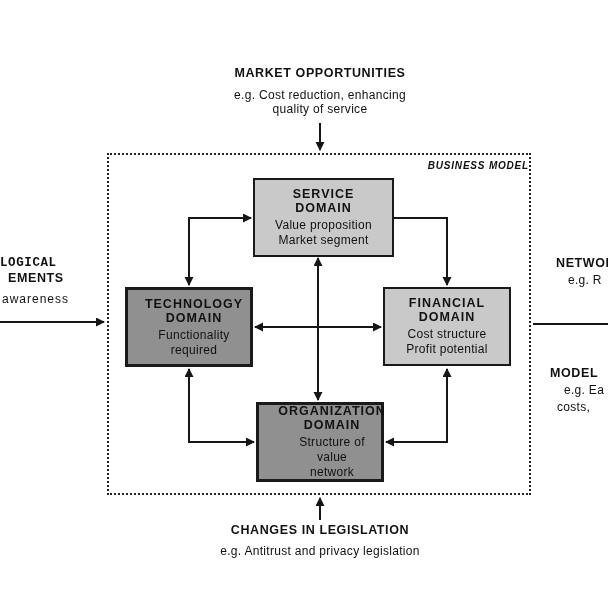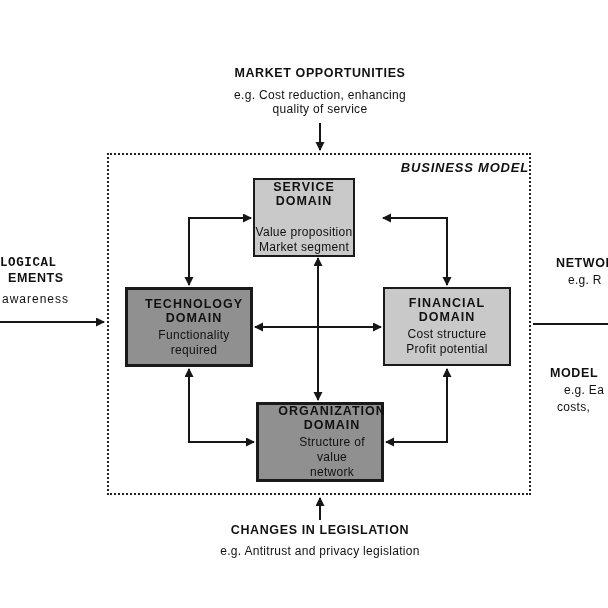--- a/index.html
+++ b/index.html
@@ -11,35 +11,35 @@
   svg.arrow-layer { position: absolute; left: 0; top: 0; }
   .conn { stroke: #161616; stroke-width: 2; fill: none; }
 
   
   .dotted-box {
     position: absolute; left: 107px; top: 153px; width: 424px; height: 342px;
     border: 2px dotted #222; box-sizing: border-box; background: transparent;
   }
   .bm-label {
     position: absolute; top: 160px; right: 79px;
-    font-size: 13px; font-weight: bold; font-style: italic; letter-spacing: 0.8px;
+    font-size: 10px; font-weight: bold; font-style: italic; letter-spacing: 0.8px;
     white-space: nowrap;
   }
 
   
   .dbox {
     position: absolute; box-sizing: border-box; text-align: center;
     display: flex; flex-direction: column; justify-content: center; align-items: center;
   }
   .dbox.light { background: #c9c9c9; border: 2px solid #1a1a1a; }
   .dbox.dark  { background: #909090; border: 3px solid #1a1a1a; }
   .dheading { font-weight: bold; font-size: 12.5px; letter-spacing: 1px; line-height: 14px; }
   .dbody    { font-size: 12px; letter-spacing: 0.3px; line-height: 15px; margin-top: 3px; }
 
-  #service-box      { left: 253px; top: 178px; width: 102px; height: 79px; justify-content: space-between; }
+  #service-box      { left: 253px; top: 178px; width: 141px; height: 79px; }
   #technology-box   { left: 125px; top: 287px; width: 128px; height: 80px; padding-left: 10px; }
   #financial-box    { left: 383px; top: 287px; width: 128px; height: 79px; }
   #organization-box { left: 256px; top: 402px; width: 128px; height: 80px; padding-left: 24px; }
 
   
   .ext-heading { font-weight: bold; font-size: 12.5px; letter-spacing: 0.6px; line-height: 14px; white-space: nowrap; }
   .ext-body    { font-size: 12px; letter-spacing: 0.3px; line-height: 14px; white-space: nowrap; }
 
   #top-label    { position: absolute; left: 120px; top: 66px;  width: 400px; text-align: center; }
   #top-label .ext-body { margin-top: 8px; }

